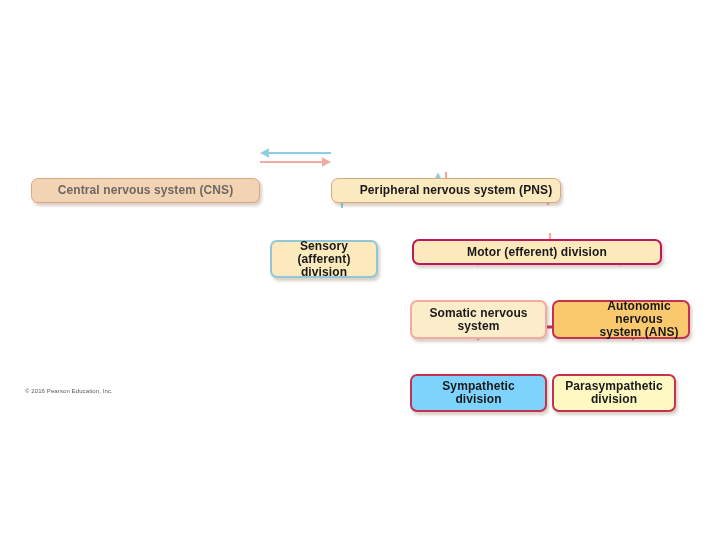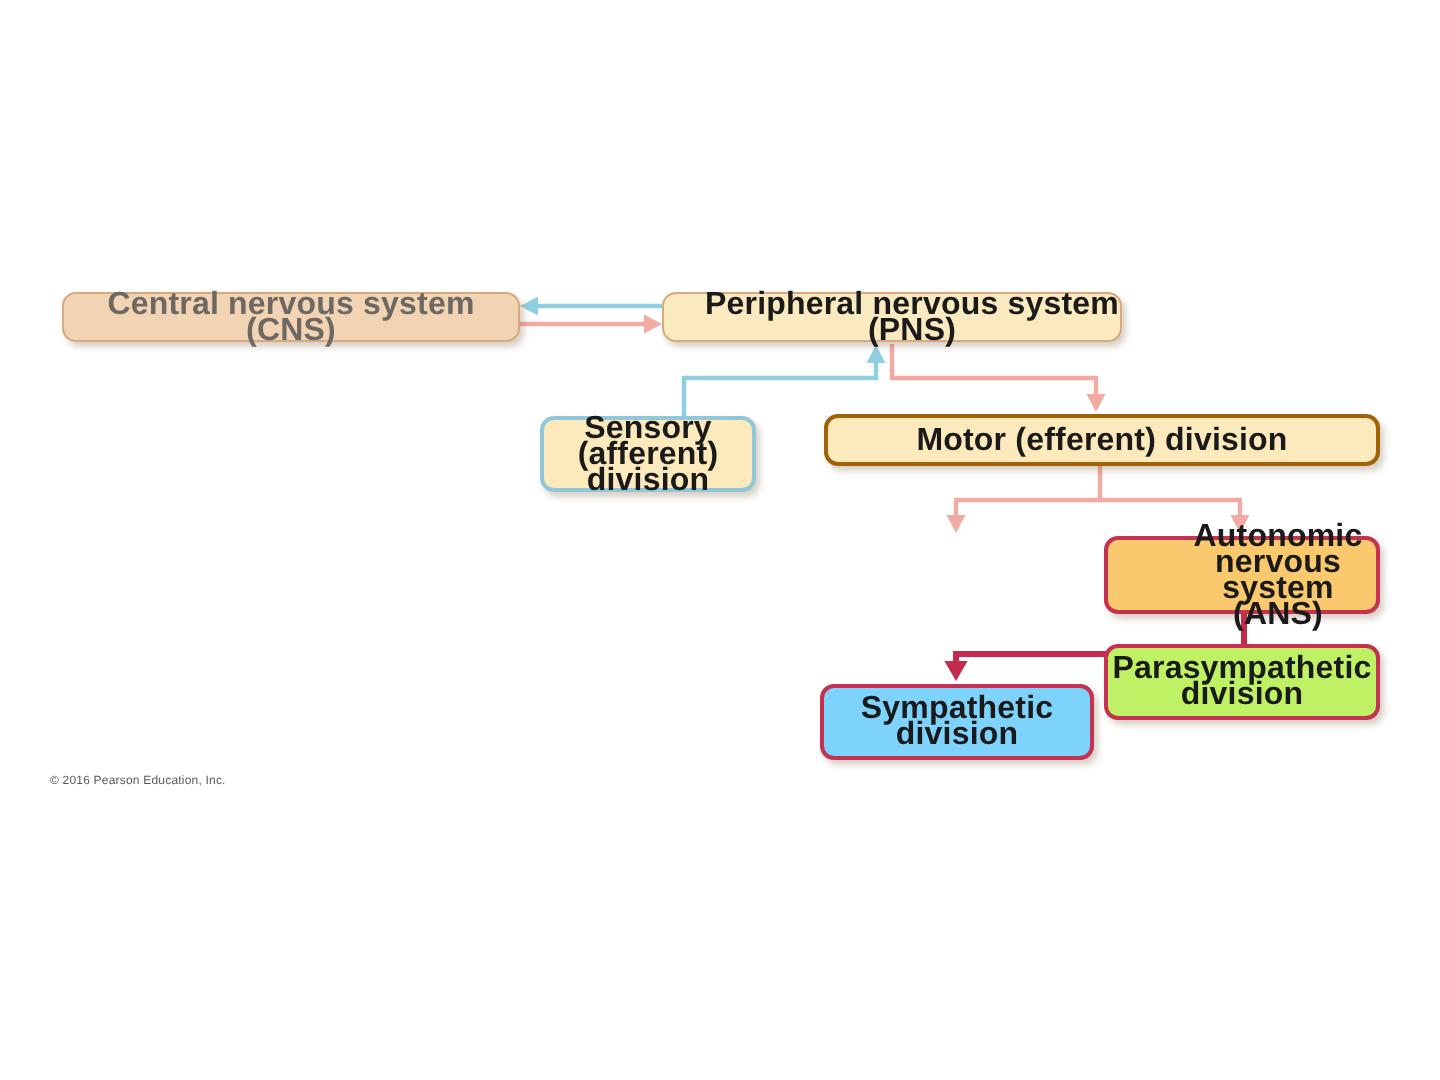--- a/index.html
+++ b/index.html
@@ -24,26 +24,27 @@
     pointer-events: none;
   }
   .box {
     position: absolute;
     box-sizing: border-box;
     display: flex;
     align-items: center;
     justify-content: center;
     text-align: center;
     font-weight: bold;
-    font-size: 16px;
+    font-size: 12px;
     line-height: 13px;
     color: #1a1a1a;
     border-radius: 7px;
     box-shadow: 2px 2.5px 3px rgba(130, 100, 70, 0.30);
     letter-spacing: 0.1px;
+    margin-top: 32px;
   }
   .ln { display: block; }
 
   .box-cns {
     left: 31px; top: 146px; width: 229px; height: 25px;
     background: #f2d4b5;
     border: 1.6px solid #d8a87f;
     color: #6e6862;
   }
   .box-pns {
@@ -51,43 +52,43 @@
     background: #fbe9c0;
     border: 1.6px solid #d8a87f;
     padding-left: 20px;
   }
   .box-sensory {
     left: 270px; top: 208px; width: 108px; height: 38px;
     background: #fce9bc;
     border: 2px solid #90c8da;
   }
   .box-motor {
-    left: 412px; top: 207px; width: 278px; height: 26px;
+    left: 412px; top: 207px; width: 250px; height: 26px;
     background: #fce9bc;
-    border: 2px solid #a16207;
+    border: 2px solid #be185d;
   }
   .box-somatic {
     left: 410px; top: 268px; width: 137px; height: 39px;
     background: #fcedca;
     border: 2px solid #f2aba3;
   }
   .box-ans {
     left: 552px; top: 268px; width: 138px; height: 39px;
     background: #fac96e;
     border: 2px solid #c53150;
     padding-left: 36px;
   }
   .box-sympathetic {
     left: 410px; top: 342px; width: 137px; height: 38px;
     background: #7dd3fc;
     border: 2px solid #c53150;
   }
   .box-parasympathetic {
-    left: 552px; top: 322px; width: 138px; height: 38px;
-    background: #bef264;
+    left: 552px; top: 342px; width: 124px; height: 38px;
+    background: #fef9c3;
     border: 2px solid #c53150;
   }
   .copyright {
     position: absolute;
     left: 25px;
     top: 388px;
     font-size: 6px;
     font-weight: normal;
     color: #5a5a5a;
     letter-spacing: 0.1px;
@@ -133,20 +134,26 @@
     <div>
       <span class="ln">Sensory (afferent)</span>
       <span class="ln">division</span>
     </div>
   </div>
 
   <div class="box box-motor">
     <span class="ln">Motor (efferent) division</span>
   </div>
 
+  <div class="box box-somatic">
+    <div>
+      <span class="ln">Somatic nervous</span>
+      <span class="ln">system</span>
+    </div>
+  </div>
 
   <div class="box box-ans">
     <div>
       <span class="ln">Autonomic nervous</span>
       <span class="ln">system (ANS)</span>
     </div>
   </div>
 
   <div class="box box-sympathetic">
     <div>

